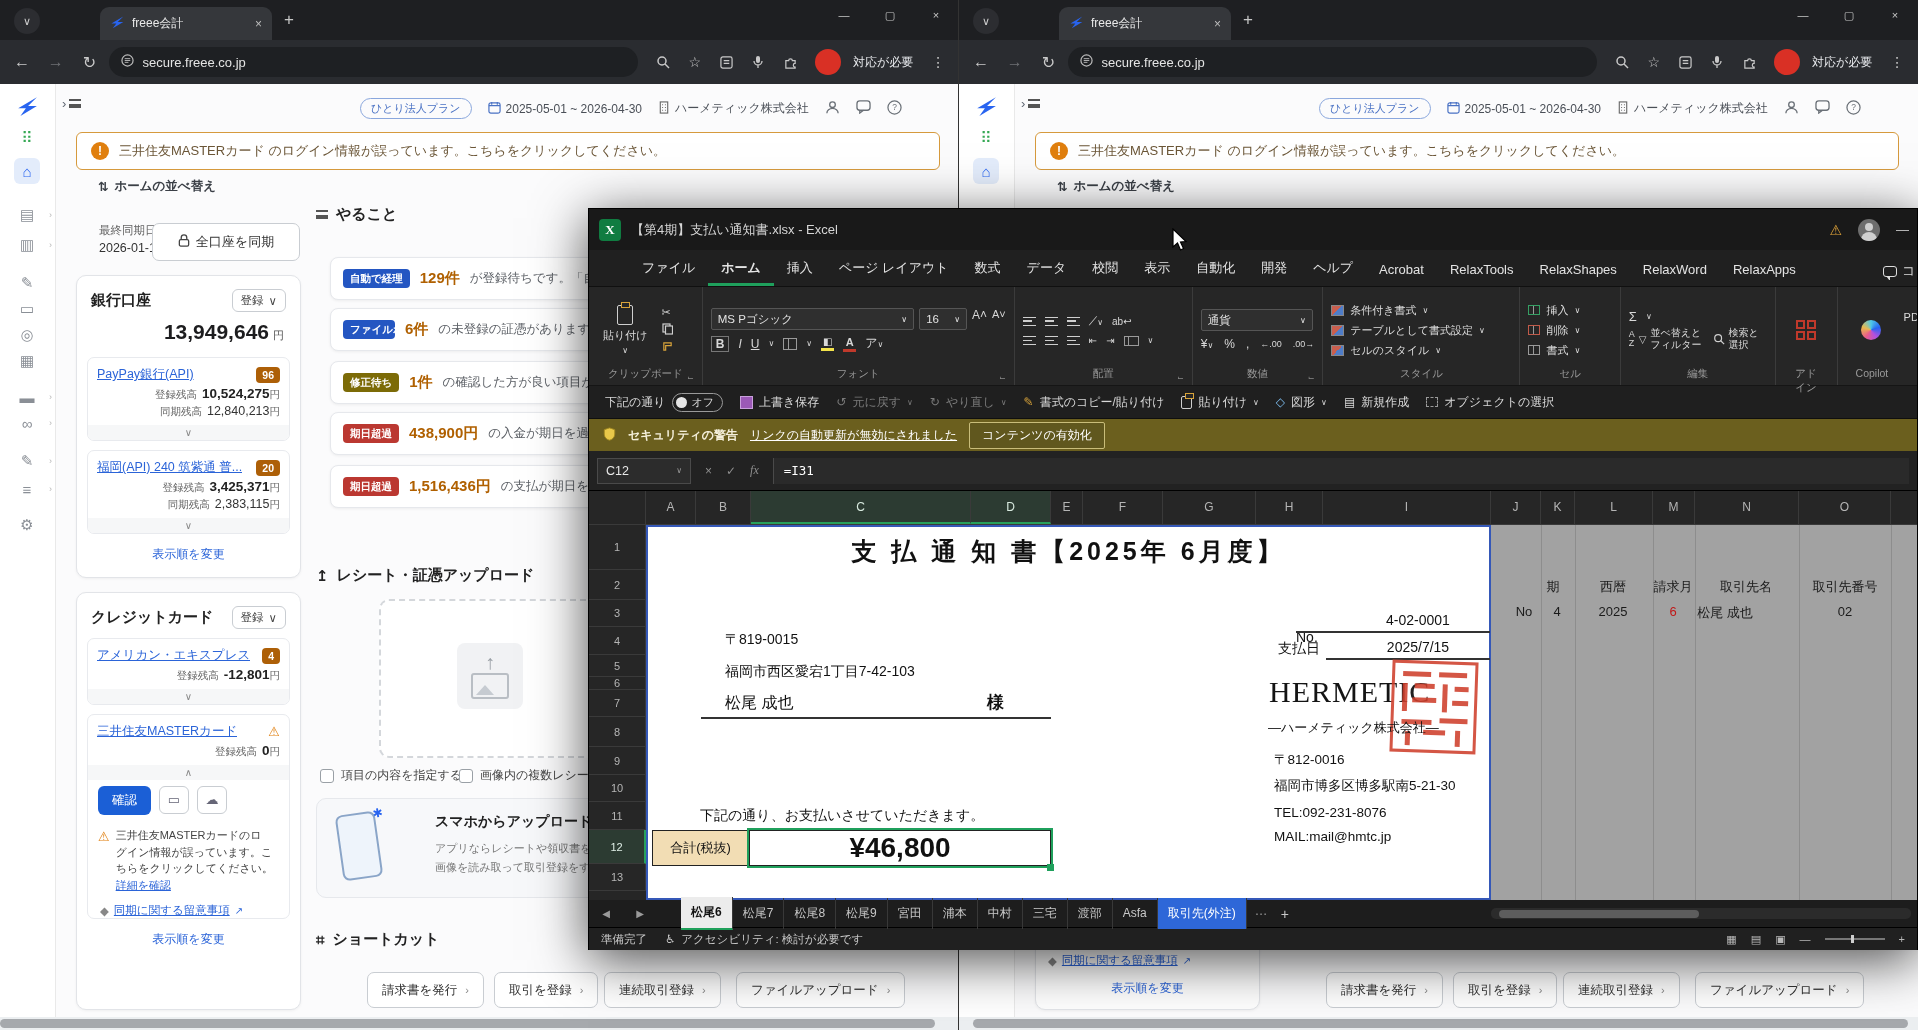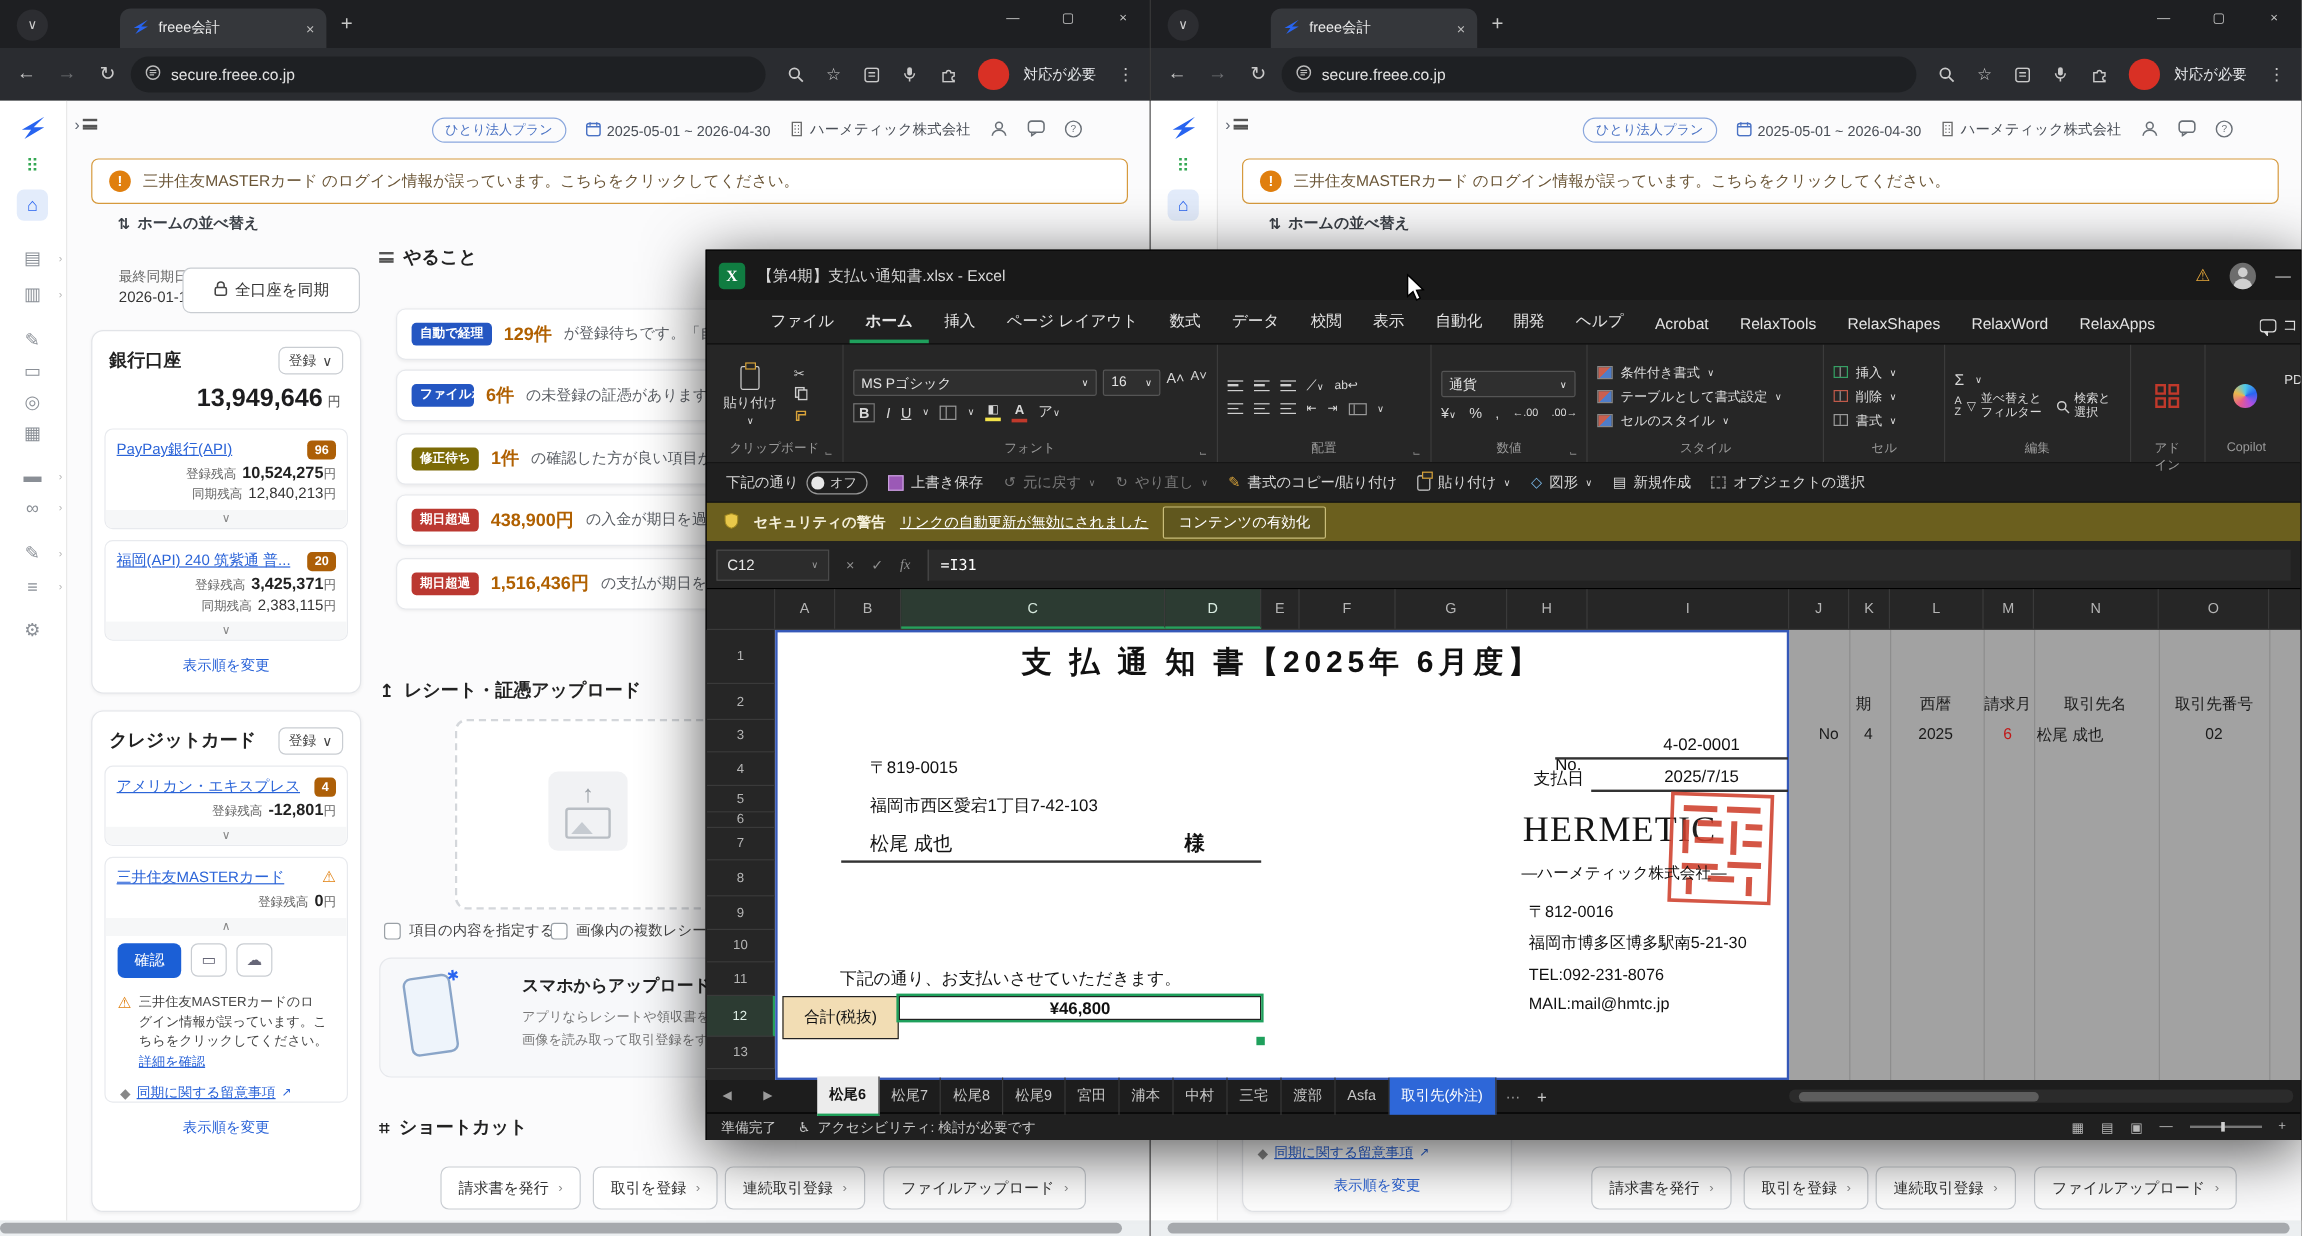--- a/index.html
+++ b/index.html
@@ -964,21 +964,21 @@
       </div>
       <div class="pt" style="left:620px;top:192px;font-size:13px">―ハーメティック株式会社―</div>
       <div class="pt" style="left:626px;top:224px;font-size:13.5px">〒812-0016</div>
       <div class="pt" style="left:626px;top:250px;font-size:13.5px">福岡市博多区博多駅南5-21-30</div>
       <div class="pt" style="left:626px;top:278px;font-size:13.5px">TEL:092-231-8076</div>
       <div class="pt" style="left:626px;top:302px;font-size:13.5px">MAIL:mail@hmtc.jp</div>
 
       <div class="pt" style="left:52px;top:280px;font-size:14px">下記の通り、お支払いさせていただきます。</div>
 
       <div class="pt" style="left:4px;top:303px;width:97px;height:36px;background:#f2ddb4;border:1.5px solid #222;display:flex;align-items:center;justify-content:center;font-size:13px">合計(税抜)</div>
-      <div class="pt" style="left:101px;top:303px;width:302px;height:20px;border:1.5px solid #222;outline:2px solid #1fa05c;outline-offset:0px;display:flex;align-items:center;justify-content:center;font-size:14px;font-weight:bold">¥46,800</div>
+      <div class="pt" style="left:101px;top:303px;width:302px;height:36px;border:1.5px solid #222;outline:2px solid #1fa05c;outline-offset:0px;display:flex;align-items:center;justify-content:center;font-size:28px;font-weight:bold">¥46,800</div>
       <div class="pt" style="left:399px;top:337px;width:7px;height:7px;background:#1fa05c"></div>
     </div>
 
     <div class="grayside">
       <span class="gv" style="left:50px"></span>
         <span class="gv" style="left:84px"></span>
       <span class="gv" style="left:162px"></span>
         <span class="gv" style="left:204px"></span>
       <span class="gv" style="left:308px"></span>
         <span class="gv" style="left:400px"></span>

